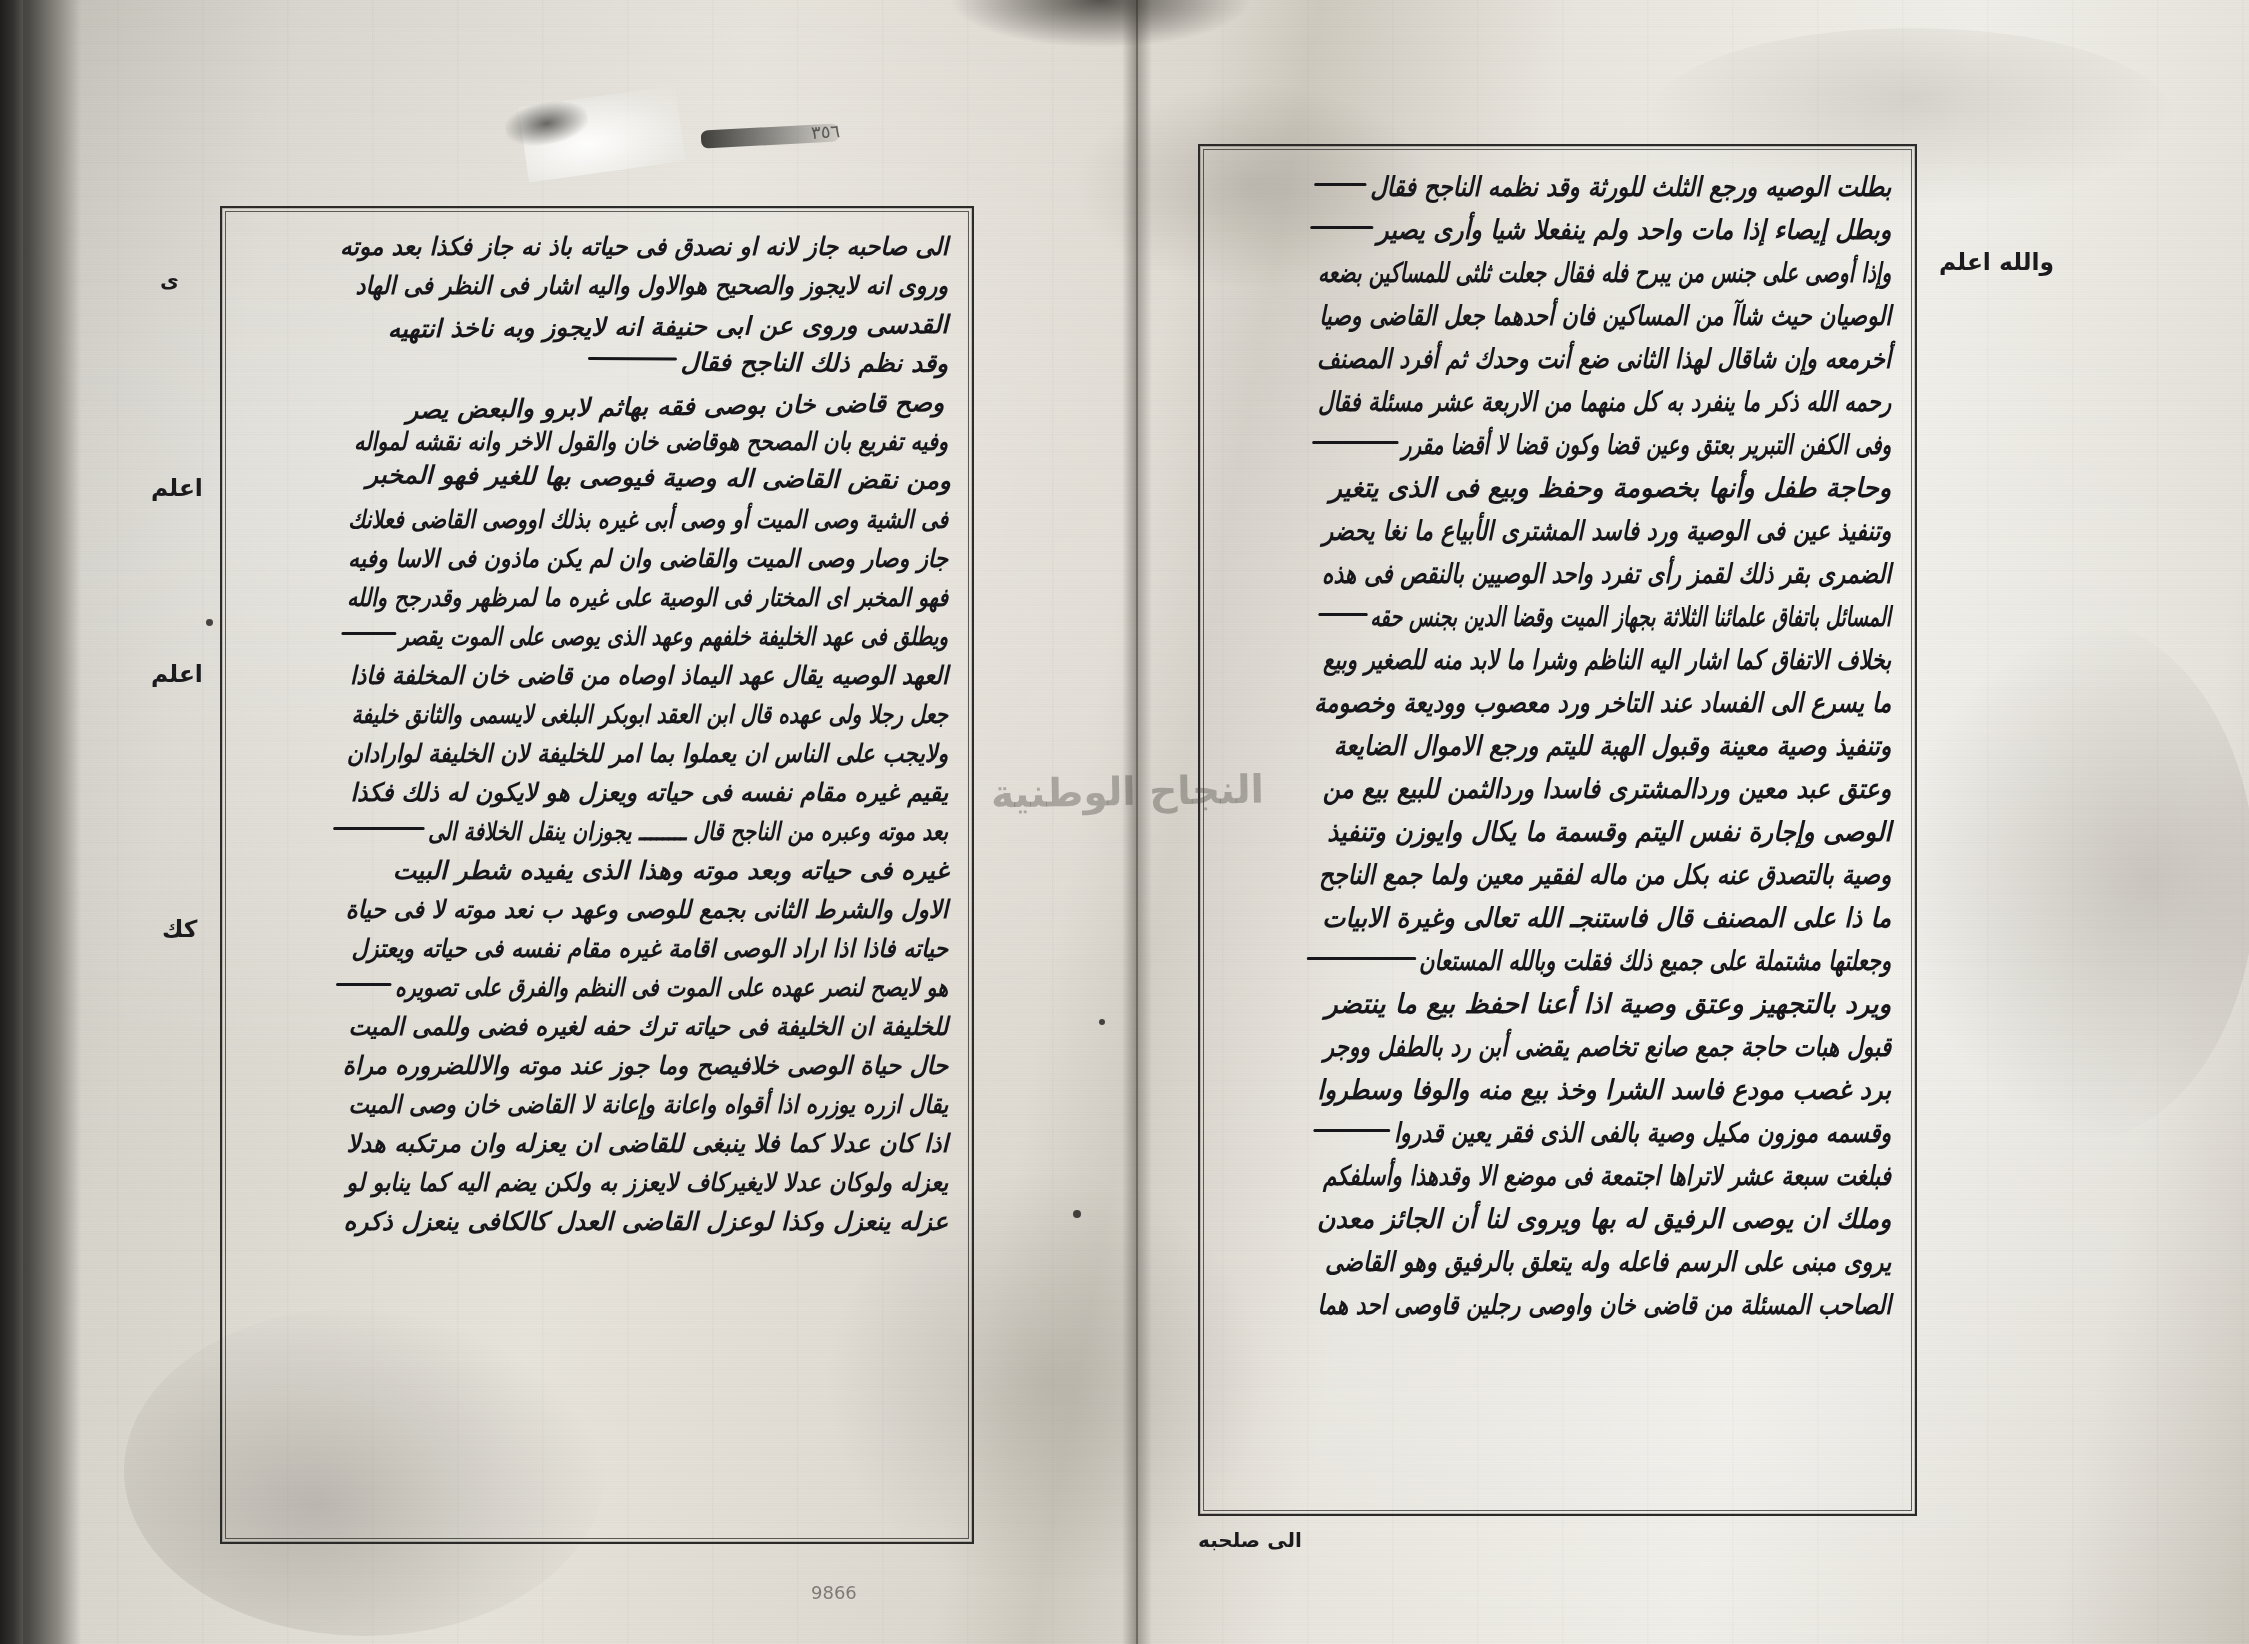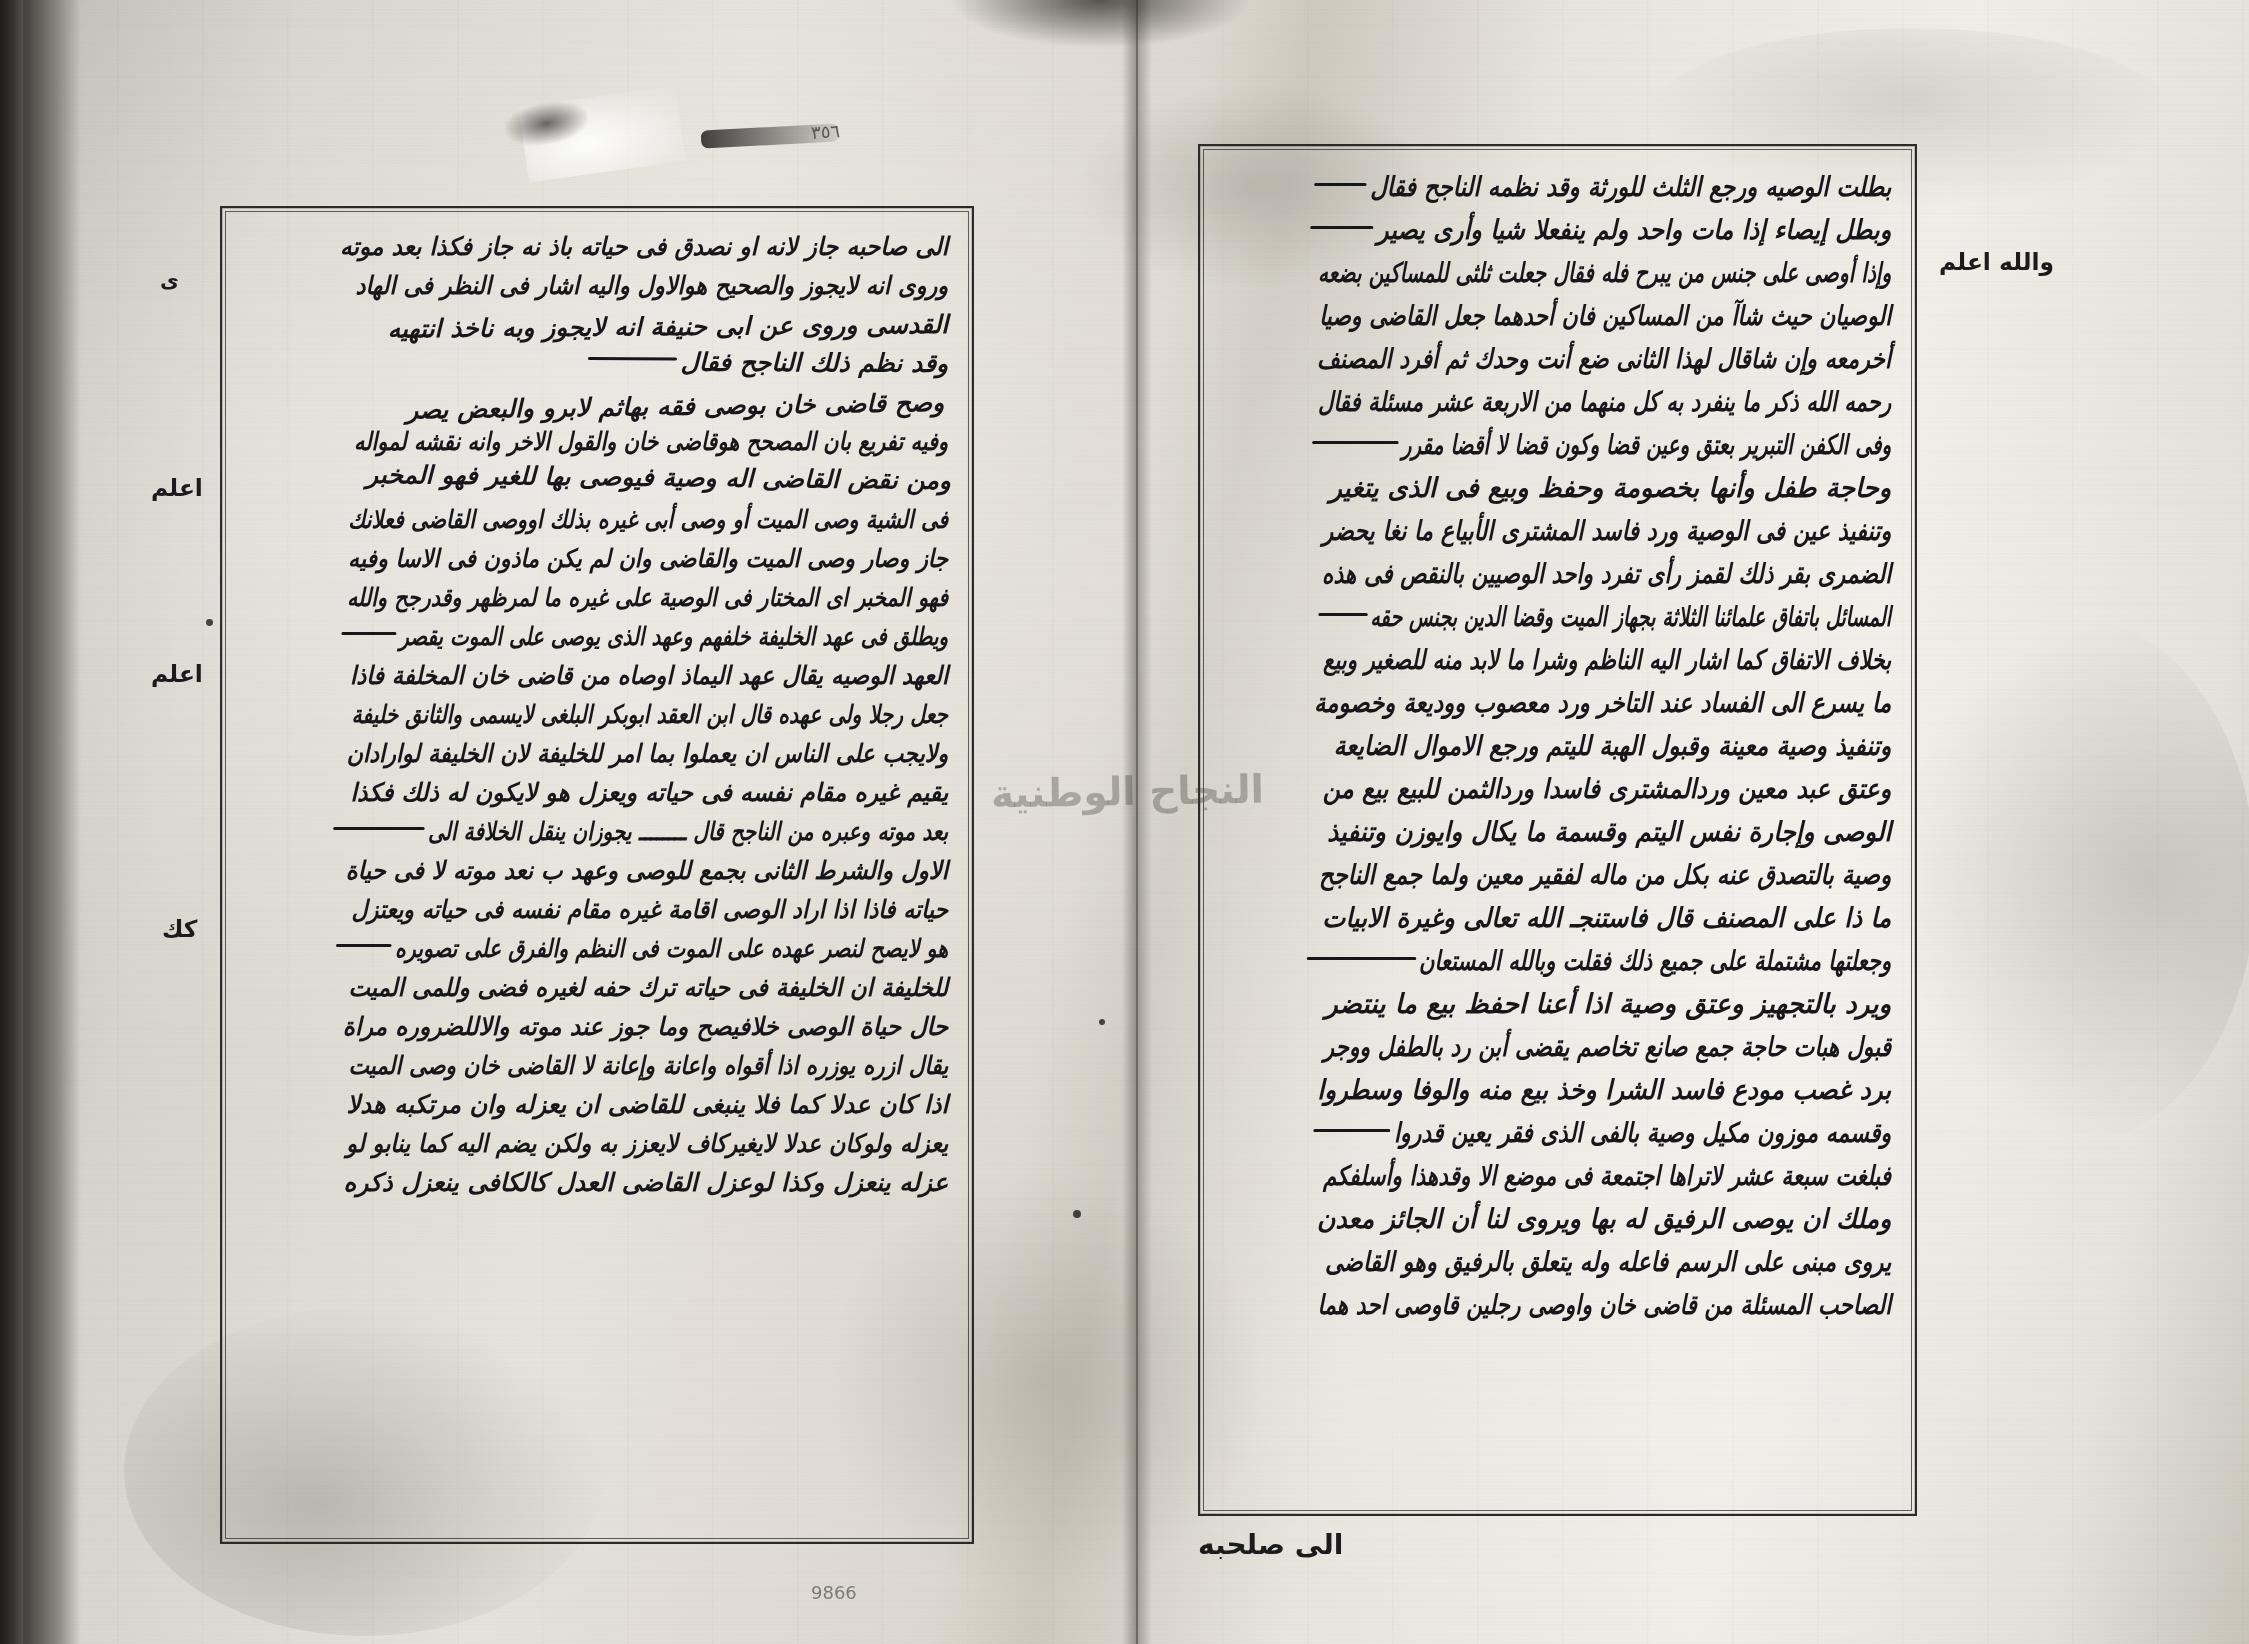--- a/index.html
+++ b/index.html
@@ -169,21 +169,21 @@
     font-size: 23.4px;
     white-space: nowrap;
     direction: rtl;
   }
   .margin-note.small { font-size: 20.6px; }
 
   
   #catchword {
     position: absolute;
     left: 1198px; top: 1528px;
-    font-size: 28px; font-weight: 700; color: #1b1a1d;
+    font-size: 20px; font-weight: 700; color: #1b1a1d;
     direction: rtl;
     font-family: "DejaVu Sans", sans-serif;
   }
 
   
   #watermark {
     position: absolute;
     left: 880px; top: 769px;
     width: 495px;
     text-align: center;
@@ -320,20 +320,21 @@
       <div class="ln">ومن نقض القاضى اله وصية فيوصى بها للغير فهو المخبر</div>
       <div class="ln" style="transform: scaleX(0.83);">فى الشية وصى الميت أو وصى أبى غيره بذلك اووصى القاضى فعلانك</div>
       <div class="ln" style="transform: scaleX(0.883);">جاز وصار وصى الميت والقاضى وان لم يكن ماذون فى الاسا وفيه</div>
       <div class="ln" style="transform: scaleX(0.832);">فهو المخبر اى المختار فى الوصية على غيره ما لمرظهر وقدرجح والله</div>
       <div class="ln" style="transform: scaleX(0.795);">ويطلق فى عهد الخليفة خلفهم وعهد الذى يوصى على الموت يقصر<span class="stroke" style="width: 69px;"></span></div>
       <div class="ln" style="transform: scaleX(0.904);">العهد الوصيه يقال عهد اليماذ اوصاه من قاضى خان المخلفة فاذا</div>
       <div class="ln" style="transform: scaleX(0.816);">جعل رجلا ولى عهده قال ابن العقد ابوبكر البلغى لايسمى والثانق خليفة</div>
       <div class="ln" style="transform: scaleX(0.888);">ولايجب على الناس ان يعملوا بما امر للخليفة لان الخليفة لوارادان</div>
       <div class="ln" style="transform: scaleX(0.938);">يقيم غيره مقام نفسه فى حياته ويعزل هو لايكون له ذلك فكذا</div>
       <div class="ln" style="transform: scaleX(0.809);">بعد موته وعبره من الناجح قال ــــــــ يجوزان ينقل الخلافة الى<span class="stroke" style="width: 113px;"></span></div>
+      <div class="ln">غيره فى حياته وبعد موته وهذا الذى يفيده شطر البيت</div>
       <div class="ln" style="transform: scaleX(0.917);">الاول والشرط الثانى بجمع للوصى وعهد ب نعد موته لا فى حياة</div>
       <div class="ln" style="transform: scaleX(0.883);">حياته فاذا اذا اراد الوصى اقامة غيره مقام نفسه فى حياته ويعتزل</div>
       <div class="ln" style="transform: scaleX(0.827);">هو لايصح لنصر عهده على الموت فى النظم والفرق على تصويره<span class="stroke" style="width: 67px;"></span></div>
       <div class="ln" style="transform: scaleX(0.911);">للخليفة ان الخليفة فى حياته ترك حفه لغيره فضى وللمى الميت</div>
       <div class="ln" style="transform: scaleX(0.938);">حال حياة الوصى خلافيصح وما جوز عند موته والاللضروره مراة</div>
       <div class="ln" style="transform: scaleX(0.868);">يقال ازره يوزره اذا أقواه واعانة وإعانة لا القاضى خان وصى الميت</div>
       <div class="ln" style="transform: scaleX(0.969);">اذا كان عدلا كما فلا ينبغى للقاضى ان يعزله وان مرتكبه هدلا</div>
       <div class="ln" style="transform: scaleX(0.896);">يعزله ولوكان عدلا لايغيركاف لايعزز به ولكن يضم اليه كما ينابو لو</div>
       <div class="ln" style="transform: scaleX(0.985);">عزله ينعزل وكذا لوعزل القاضى العدل كالكافى ينعزل ذكره</div>
     </div>

